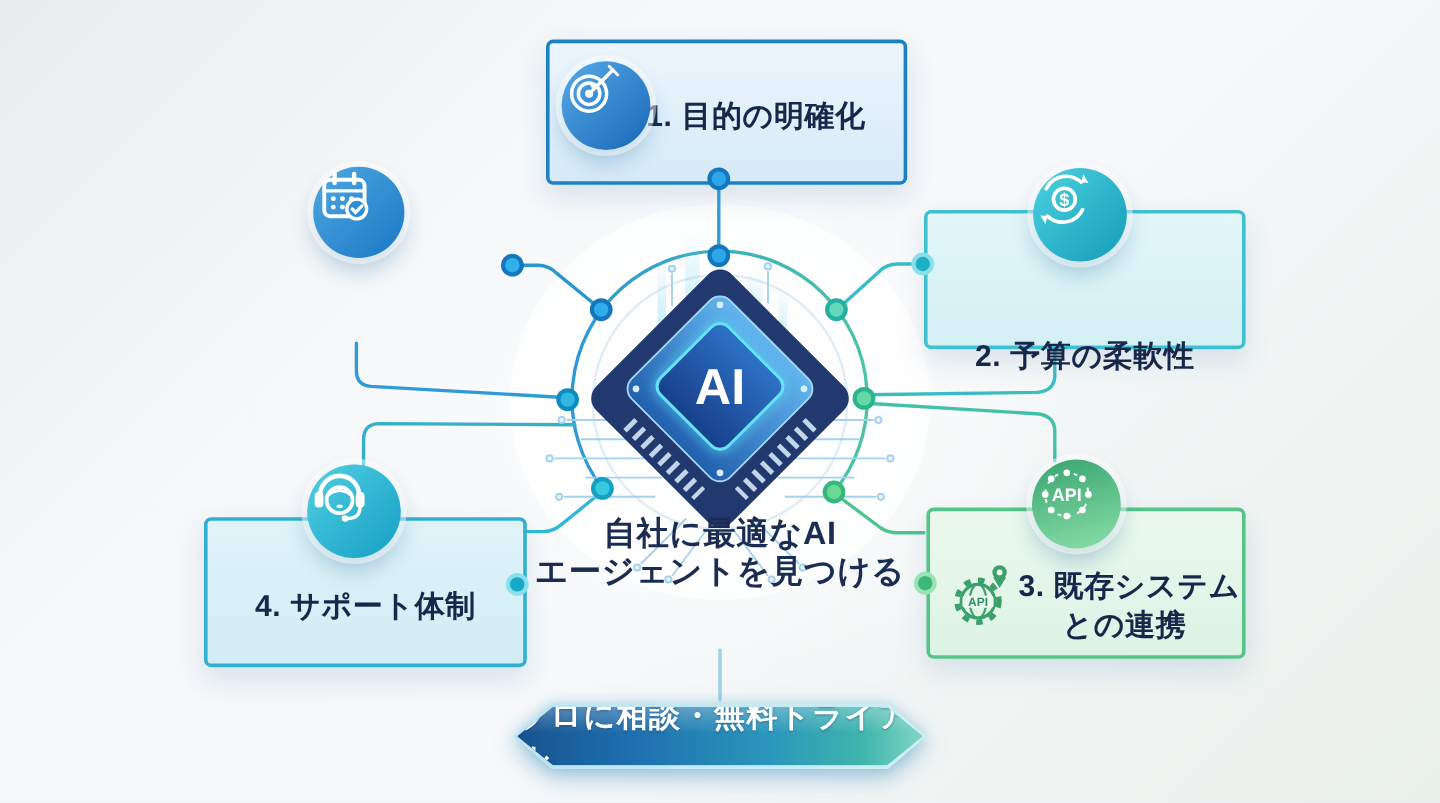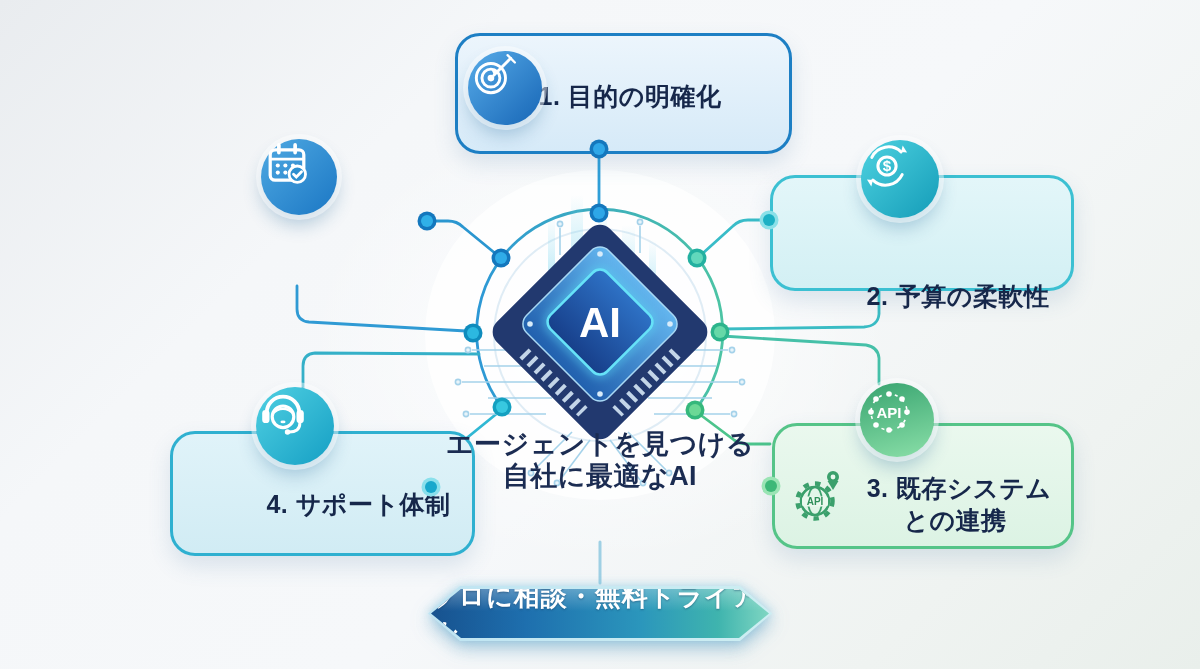--- a/index.html
+++ b/index.html
@@ -5,22 +5,22 @@
   html,body{margin:0;padding:0;}
   body{font-family:"Liberation Sans","DejaVu Sans",sans-serif;background:#e9edf0;}
   #stage{position:relative;width:1200px;height:669px;overflow:hidden;
     background:
       radial-gradient(ellipse 420px 320px at 600px 340px, rgba(255,255,255,.95) 0%, rgba(255,255,255,0) 70%),
       linear-gradient(135deg,#e9ecef 0%,#f5f7f9 28%,#f6f8fa 55%,#eff3f1 82%,#e9efeb 100%);}
   svg{position:absolute;left:0;top:0;}
   #lines-layer{z-index:1;}
   #nodes-layer{z-index:4;pointer-events:none;}
 
-  .card{position:absolute;border-radius:25px;z-index:2;
-    box-shadow:0 10px 22px rgba(70,120,160,.16);padding-left:36px;}
+  .card{position:absolute;border-radius:6px;z-index:2;
+    box-shadow:0 10px 22px rgba(70,120,160,.16);}
   .card .label{position:absolute;width:100%;text-align:center;font-weight:bold;
     color:#16274a;font-size:25px;letter-spacing:.5px;}
   .card1{left:455px;top:33px;width:295px;height:115px;border:3px solid var(--c1-border);
     background:linear-gradient(180deg,#ecf5fc,#d6eaf8);}
   .card2{left:770px;top:175px;width:262px;height:110px;border:3px solid var(--c2-border);
     background:linear-gradient(180deg,#e3f6f9,#d3f0f4);}
   .card3{left:772px;top:423px;width:260px;height:120px;border:3px solid var(--c3-border);
     background:linear-gradient(180deg,#eaf8ee,#dcf3e4);}
   .card4{left:170px;top:431px;width:263px;height:119px;border:3px solid var(--c4-border);
     background:linear-gradient(180deg,#e0f3f9,#d1ecf4);}
@@ -254,22 +254,22 @@
       <ellipse cx="27" cy="35" rx="7" ry="14" stroke="#3ba06c" stroke-width="1.8"></ellipse>
       <rect x="14" y="30.5" width="26" height="10" rx="2.5" fill="#eaf8ee"></rect>
       <text x="27" y="38.8" text-anchor="middle" font-size="10" font-weight="bold" fill="#2f8f5a" font-family="Liberation Sans, sans-serif">API</text>
       <circle cx="45" cy="11" r="6" fill="#3ba06c"></circle>
       <path d="M45,24 l-5.5,-9 h11 z" fill="#3ba06c"></path>
       <circle cx="45" cy="11" r="2.4" fill="#eaf8ee"></circle>
     </svg>
   </div>
 
   <div id="center-title">
+    <div>自社に最適なAI</div>
     <div>エージェントを見つける</div>
-    <div>自社に最適なAI</div>
   </div>
 
   <div id="cta-wrap">
     <div id="cta-outer">
       <div id="cta-inner">
         <span id="cta-label">プロに相談・無料トライアル</span>
       </div>
     </div>
   </div>
 

